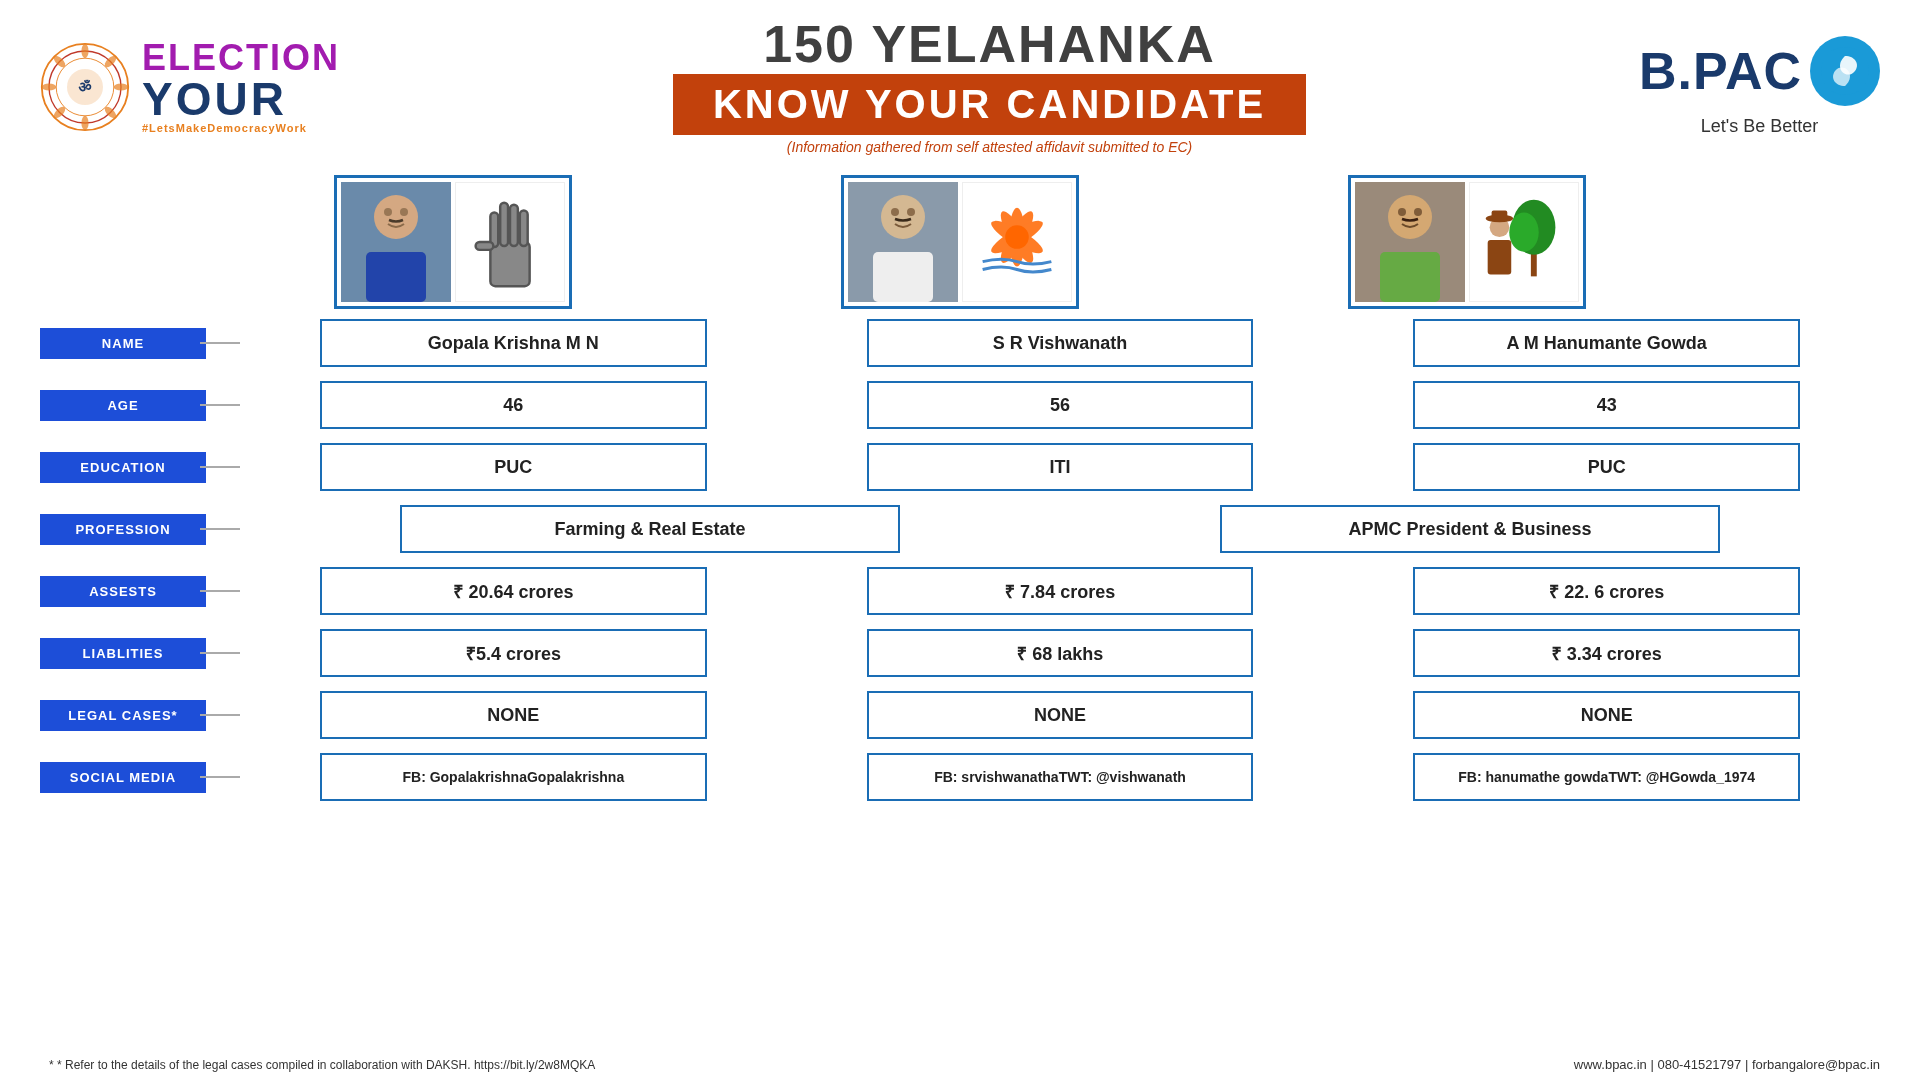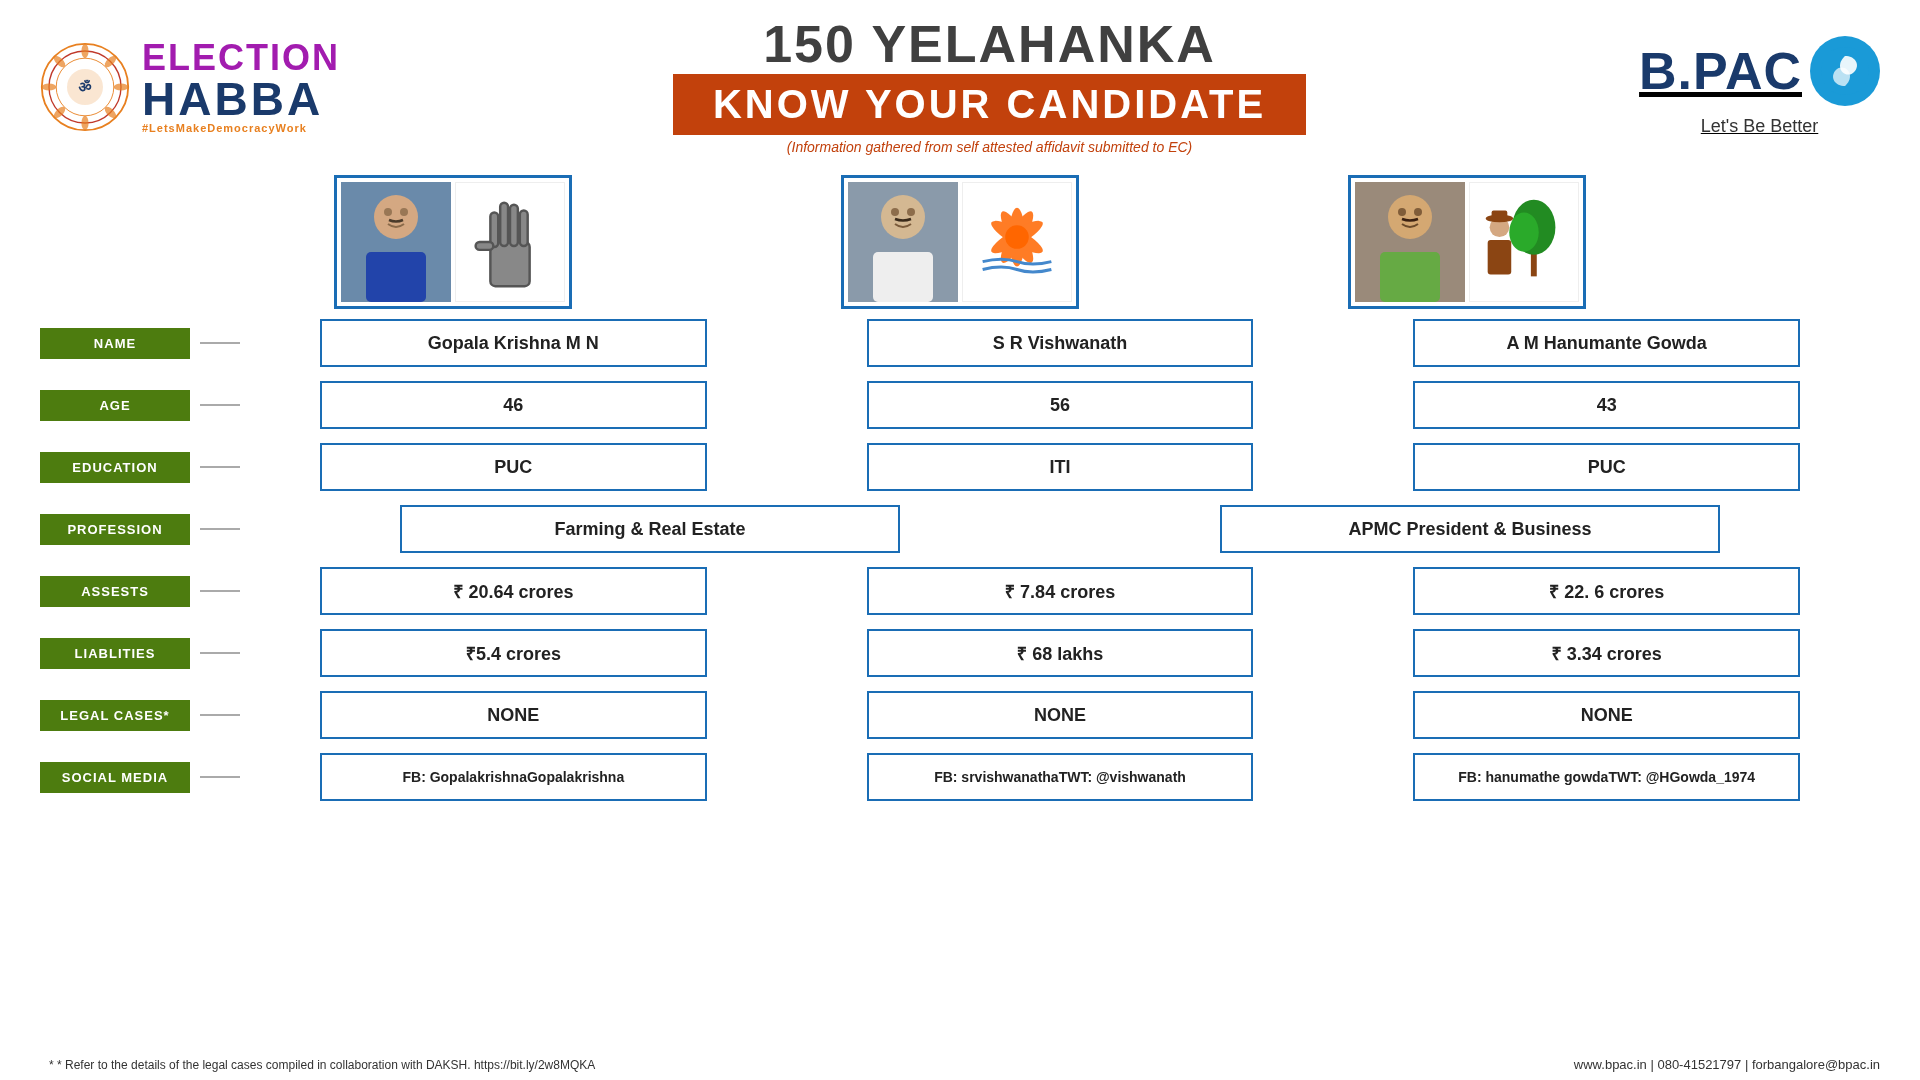--- a/index.html
+++ b/index.html
@@ -164,28 +164,28 @@
       margin-bottom: 10px;
       min-height: 52px;
     }
 
     .label-col {
       width: 160px;
       flex-shrink: 0;
     }
 
     .label-badge {
-      background: #4d7c0f;
+      background: #1d4ed8;
       color: white;
       font-size: 13px;
       font-weight: 900;
       padding: 8px 12px;
       text-align: center;
       letter-spacing: 1px;
-      width: 150px;
+      width: 166px;
     }
 
     .connector-line {
       width: 40px;
       height: 2px;
       background: #aaa;
       flex-shrink: 0;
     }
 
     .value-cells {
@@ -239,21 +239,20 @@
 
     .social-cell {
       font-size: 14px;
       line-height: 1.5;
     }
 
     .bpac-right {
       display: flex;
       flex-direction: column;
       align-items: center;
-      text-decoration: underline;
     }
 
     .bpac-brand-row {
       display: flex;
       align-items: center;
       gap: 8px;
     }
   </style>
 </head>
 <body>
@@ -275,21 +274,21 @@
         <ellipse cx="50" cy="10" rx="4" ry="8" transform="rotate(135 50 50)"></ellipse>
         <ellipse cx="50" cy="10" rx="4" ry="8" transform="rotate(180 50 50)"></ellipse>
         <ellipse cx="50" cy="10" rx="4" ry="8" transform="rotate(225 50 50)"></ellipse>
         <ellipse cx="50" cy="10" rx="4" ry="8" transform="rotate(270 50 50)"></ellipse>
         <ellipse cx="50" cy="10" rx="4" ry="8" transform="rotate(315 50 50)"></ellipse>
       </g>
       <text x="50" y="55" text-anchor="middle" font-size="16" fill="#1a3a6b" font-weight="bold">ॐ</text>
     </svg>
     <div class="logo-text-block">
       <div class="election-text">ELECTION</div>
-      <div class="habba-text">HABBA</div>
+      <div class="habba-text">YOUR</div>
       <div class="tagline">#LetsMakeDemocracyWork</div>
     </div>
   </div>
 
   <div class="header-center">
     <div class="title-150">150 YELAHANKA</div>
     <div class="know-your-candidate">KNOW YOUR CANDIDATE</div>
     <div class="subtitle-info">(Information gathered from self attested affidavit submitted to EC)</div>
   </div>
 

